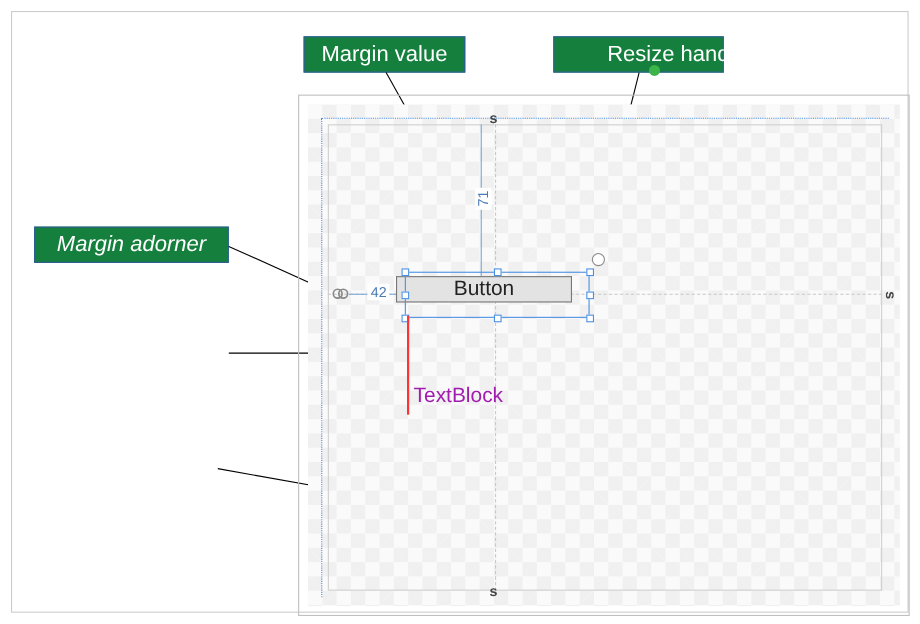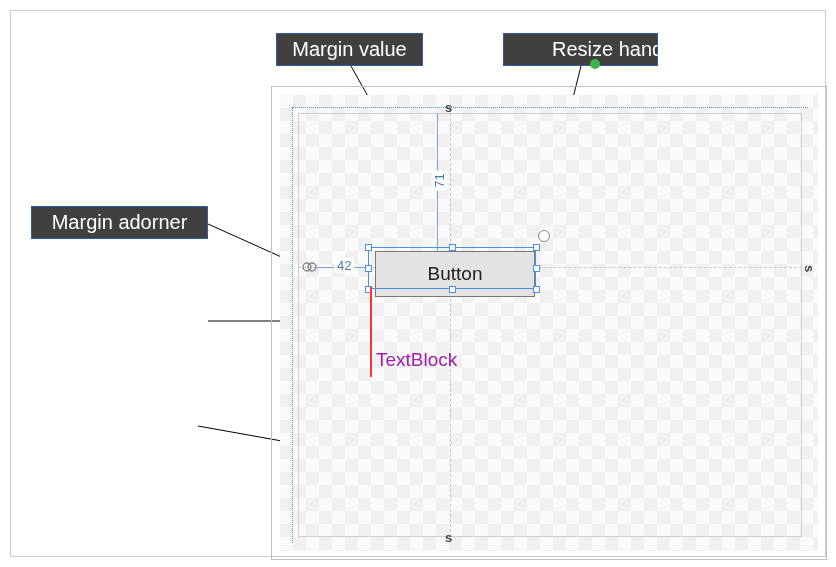--- a/index.html
+++ b/index.html
@@ -15,21 +15,21 @@
   .frame {
     position: absolute;
     left: 10px; top: 10px;
     width: 816px; height: 547px;
     border: 1px solid #ccc;
   }
 
   
   .callout {
     position: absolute;
-    background: #404040;
+    background: #15803d;
     border: 1.5px solid #2e5c9a;
     color: #fff;
     font-size: 20px;
     padding: 4px 14px;
     white-space: nowrap;
     text-align: center;
   }
   .callout.underlined span { border-bottom: 1px dotted #d44; }
 
   
@@ -179,21 +179,21 @@
 </style>
 </head>
 <body>
 
 <div class="frame">
 
   <div class="callout" style="left:265px; top:22px; width:147px;">Margin value</div>
 
   <div class="callout" style="left:492px; top:22px; width:155px;padding-left:48px;">Resize handle</div>
 
-  <div class="callout" style="left:20px; top:195px; width:177px;">Margin adorner</div>
+  <div class="callout" style="left:20px; top:195px; width:177px;font-style:italic;">Margin adorner</div>
 
 
 
   <svg style="position:absolute; left:0; top:0; width:816px; height:547px; pointer-events:none">
     <line x1="340" y1="55" x2="396" y2="155" stroke="#000" stroke-width="1"></line>
     <line x1="570" y1="55" x2="528" y2="222" stroke="#000" stroke-width="1"></line>
     <line x1="197" y1="213" x2="286" y2="253" stroke="#000" stroke-width="1"></line>
     <line x1="197" y1="310" x2="358" y2="310" stroke="#000" stroke-width="1"></line>
     <line x1="187" y1="415" x2="282" y2="432" stroke="#000" stroke-width="1"></line>
   </svg>
@@ -223,21 +223,21 @@
         </g>
       </svg>
     </div>
 
     <div class="margin-line-v" style="left:165px; top:26px; height:138px;"></div>
     <div class="margin-value vertical" style="left:157px; top:86px;">71</div>
 
     <div class="margin-line-h" style="left:45px; top:180px; width:55px;"></div>
     <div class="margin-value" style="left:62px; top:171px;">42</div>
 
-    <div class="sel-button" style="left:103px; top:164px; width:160px; height:46px;">
+    <div class="sel-button" style="left:88px; top:164px; width:160px; height:24px;">
       <span>Button</span>
     </div>
 
     <div class="sel-outline" style="left:96px; top:160px; width:168px; height:42px;">
 
       <div class="handle" style="left:-4px; top:-4px;"></div>
       <div class="handle" style="left:80px; top:-4px;"></div>
       <div class="handle" style="left:164px; top:-4px;"></div>
       <div class="handle" style="left:-4px; top:17px;"></div>
       <div class="handle" style="left:164px; top:17px;"></div>

